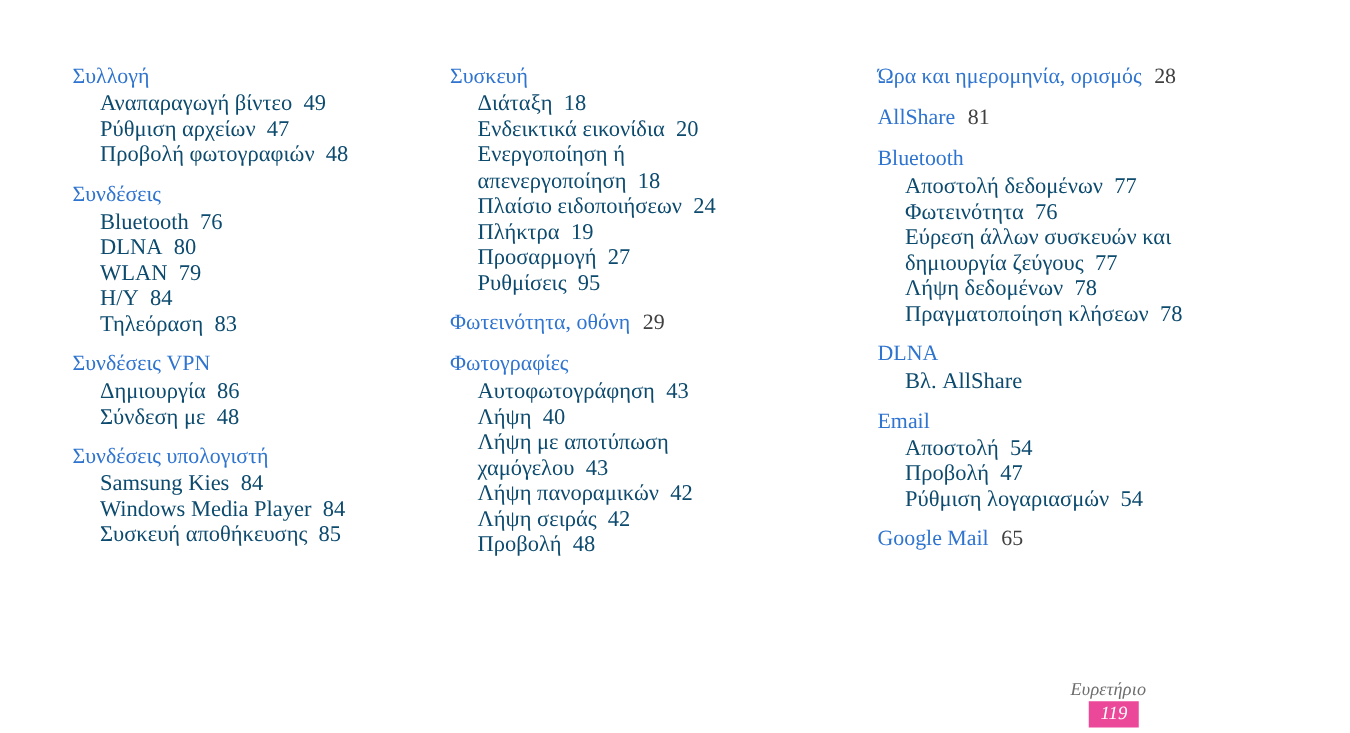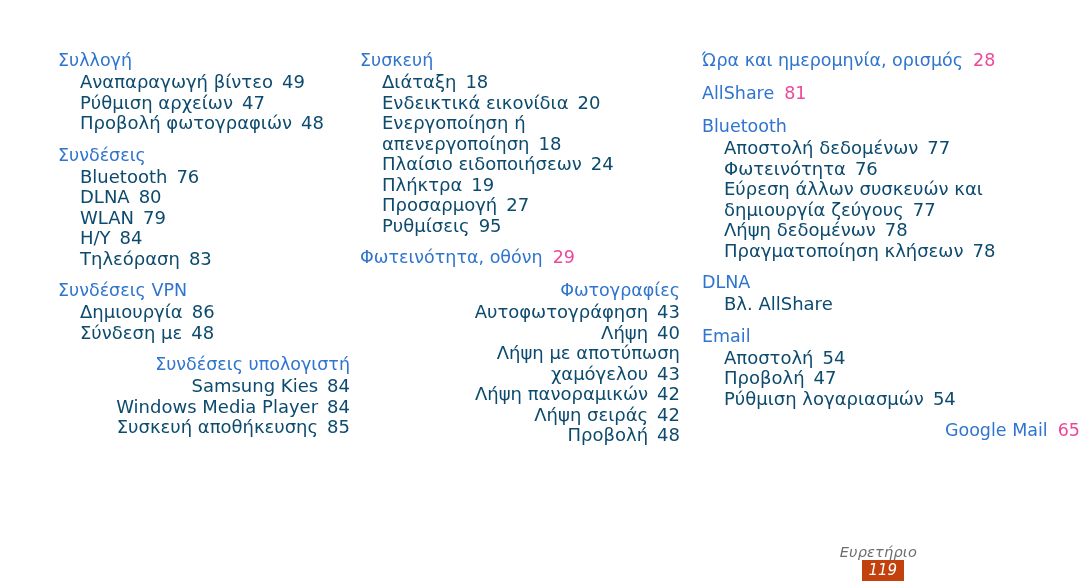--- a/index.html
+++ b/index.html
@@ -15,20 +15,21 @@
     color: #111111;
     overflow: hidden;
     position: relative;
   }
 
   .page {
     position: relative;
     width: 968px;
     height: 586px;
     box-sizing: border-box;
+    font-family: Liberation Serif, serif;
   }
 
   .columns {
     position: absolute;
     left: 0;
     top: 48px;
     width: 1080px;
     display: flex;
     align-items: flex-start;
   }
@@ -38,32 +39,32 @@
   }
 
   .column.col-1 { width: 350px; padding-left: 58px; }
   .column.col-2 { width: 330px; padding-left: 10px; }
   .column.col-3 { width: 400px; padding-left: 22px; }
 
   
   .group {
     margin-bottom: 9px;
   }
-  .group:last-child { margin-bottom: 0; text-align: right; }
+  .group:last-child { margin-bottom: 0; }
 
   .heading {
     color: #2f74cf;
     font-size: 17.5px;
     line-height: 24px;
     white-space: nowrap;
     font-weight: 400;
   }
 
   .heading .pageno {
-    color: #ec4899;
+    color: #404040;
     margin-left: 10px;
   }
 
   .entries {
     margin: 0;
     padding: 0;
     list-style: none;
   }
 
   .entry {
@@ -102,21 +103,21 @@
 
   .footer-label {
     font-style: italic;
     color: #6d6d6d;
     font-size: 14.5px;
     letter-spacing: 0.2px;
     margin-right: 9px;
   }
 
   .footer-pagebox {
-    background: #c2410c;
+    background: #ec4899;
     color: #ffffff;
     font-style: italic;
     font-size: 15px;
     line-height: 21px;
     padding: 0 7px;
     min-width: 26px;
     text-align: center;
     display: inline-block;
   }
 </style>

